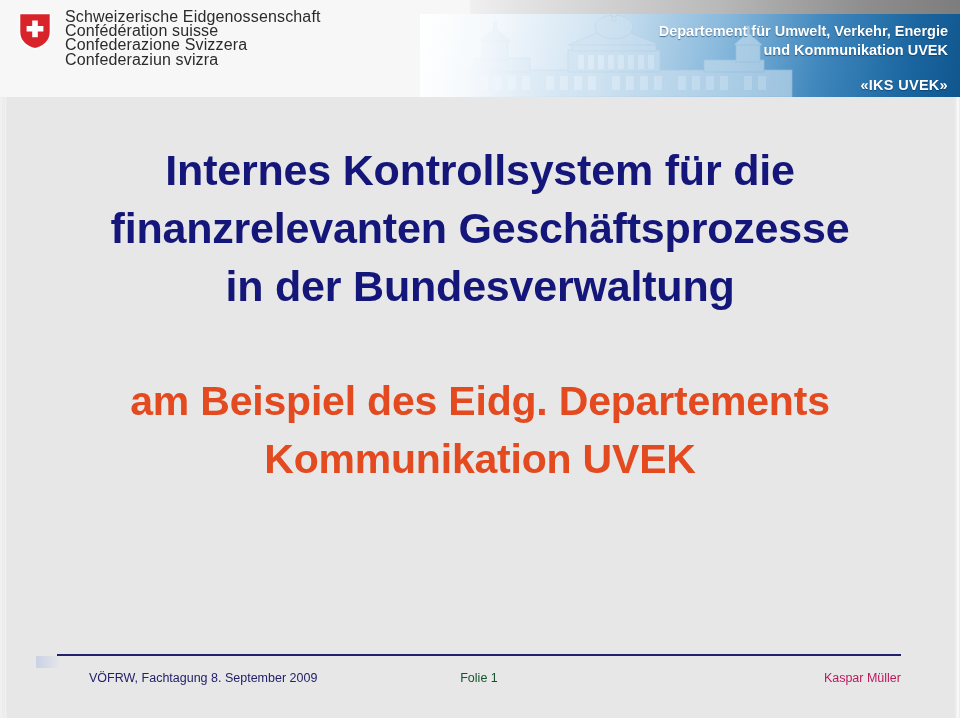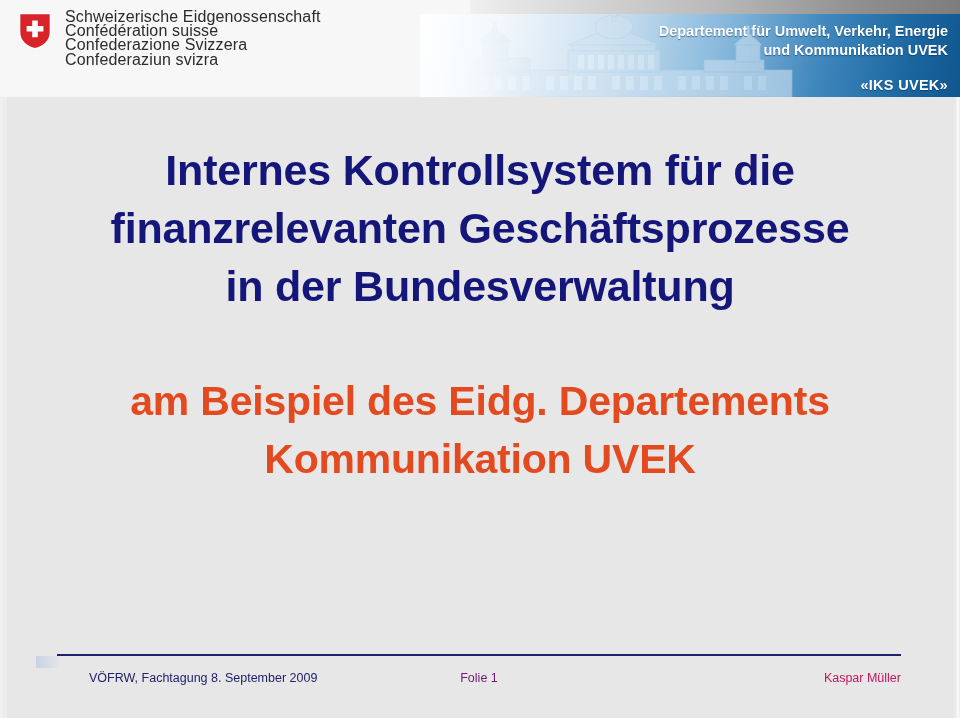--- a/index.html
+++ b/index.html
@@ -213,21 +213,21 @@
     color: #23216a;
     white-space: nowrap;
     margin-left: 32px;
   }
   .footer-center {
     position: absolute;
     left: 0;
     right: 0;
     top: 0;
     text-align: center;
-    color: #701a75;
+    color: #14532d;
   }
   .footer-right {
     position: absolute;
     right: 0;
     top: 0;
     color: #be185d;
     white-space: nowrap;
   }
 </style>
 </head>

